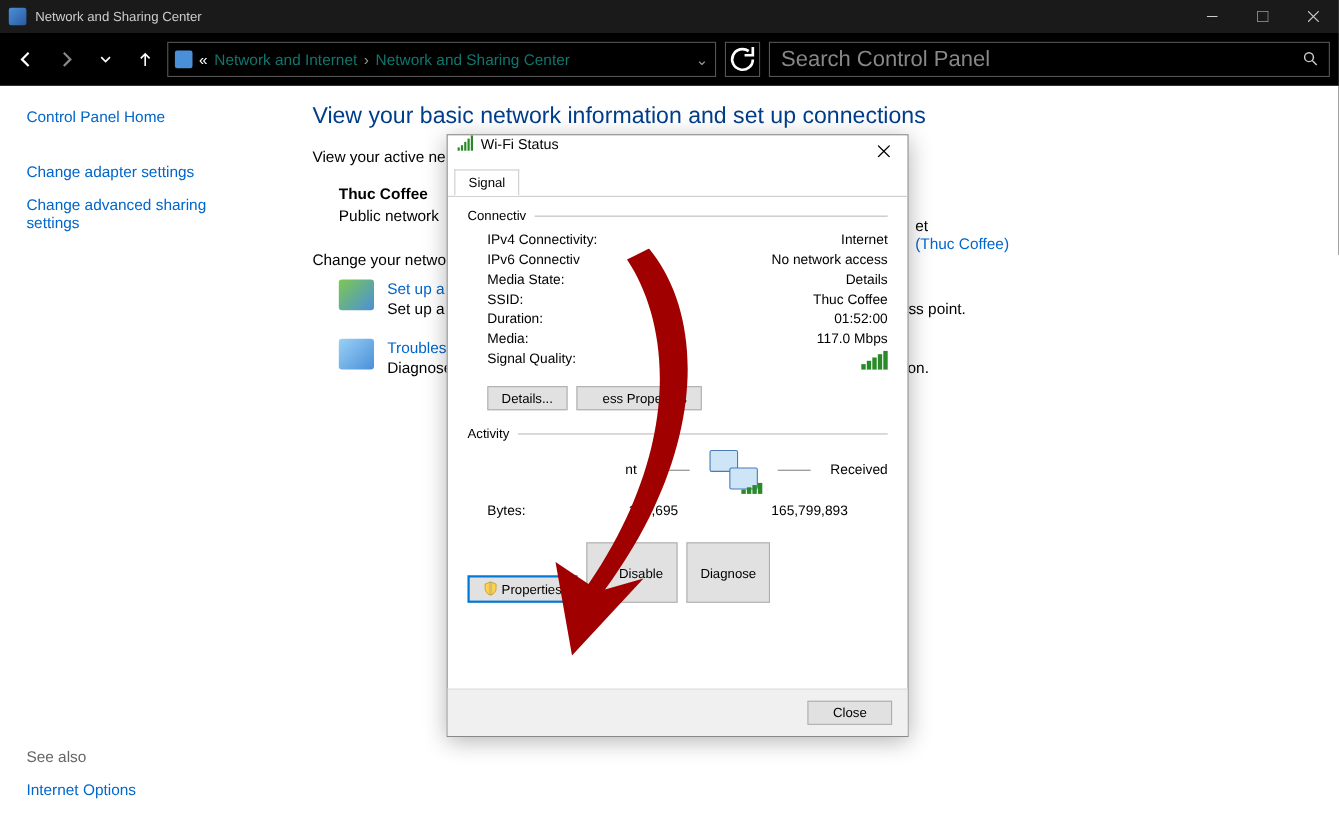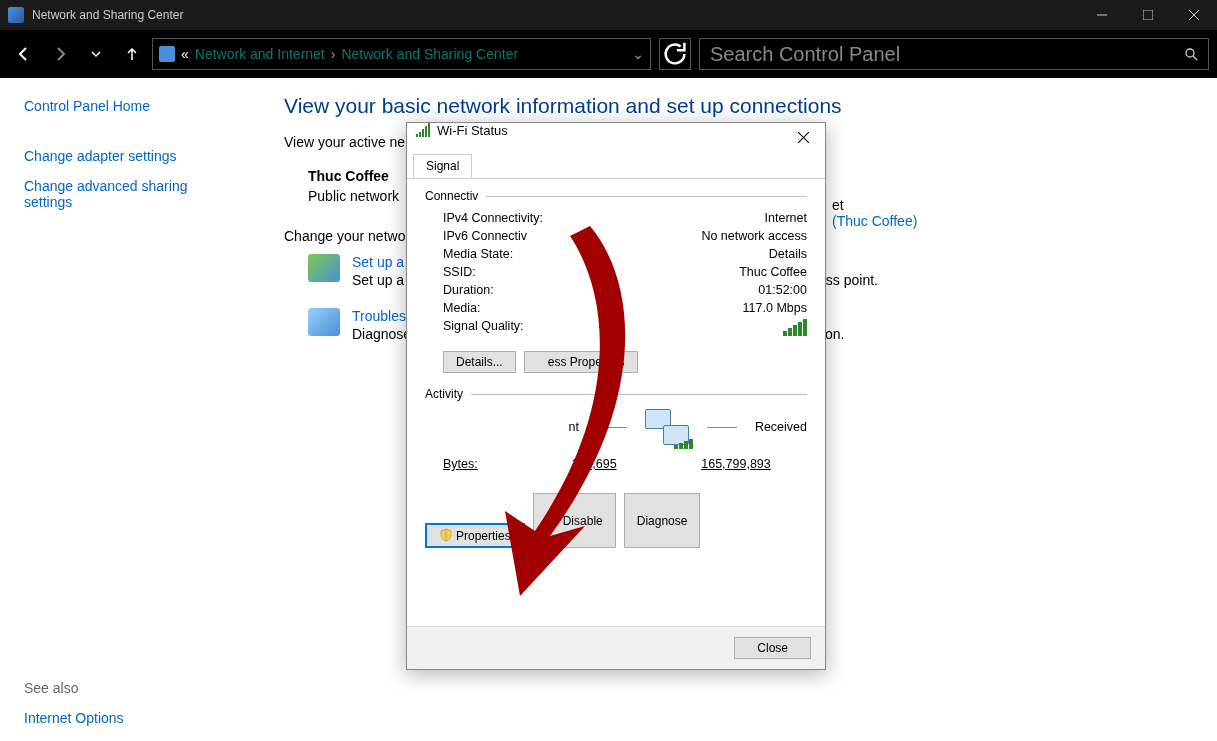--- a/index.html
+++ b/index.html
@@ -63,21 +63,21 @@
 .sigbars span { display: inline-block; width: 4px; background: #2a8a2a; }
 .btnrow { display: flex; gap: 8px; padding: 10px 0 4px 18px; }
 .winbutton { background: #e1e1e1; border: 1px solid #adadad; padding: 3px 12px; font-size: 12px; cursor: pointer; }
 .winbutton.primary { border: 2px solid #0078d7; margin-top: 30px; }
 .activity { display: flex; align-items: center; justify-content: flex-end; gap: 18px; margin: 8px 0; font-size: 12.5px; }
 .activity .sep2 { width: 30px; height: 1px; background: #888; }
 .monicon { width: 44px; height: 36px; position: relative; }
 .monicon .m1,.monicon .m2{position:absolute;width:26px;height:20px;background:#cde5f7;border:1px solid #4a7bb5;border-radius:2px;}
 .monicon .m1{left:0;top:0;}
 .monicon .m2{right:0;bottom:0;}
-.bytesrow { display: flex; padding: 4px 0 4px 18px; font-size: 12.5px; text-decoration: underline; }
+.bytesrow { display: flex; padding: 4px 0 4px 18px; font-size: 12.5px; }
 .bytesrow .bl { width: 80px; }
 .bytesrow .bv { flex: 1; text-align: center; }
 .actionrow { display: flex; gap: 8px; padding: 18px 0 0 0; }
 .shield { display: inline-block; width: 14px; height: 14px; vertical-align: -2px; margin-right: 3px; }
 .dfoot { border-top: 1px solid #ddd; padding: 10px 14px; display: flex; justify-content: flex-end; background:#f0f0f0; position:absolute; bottom:0; left:0; right:0;}
 
 
 .arrow { position: absolute; left: 490px; top: 226px; pointer-events: none; }
 </style>
 </head>

